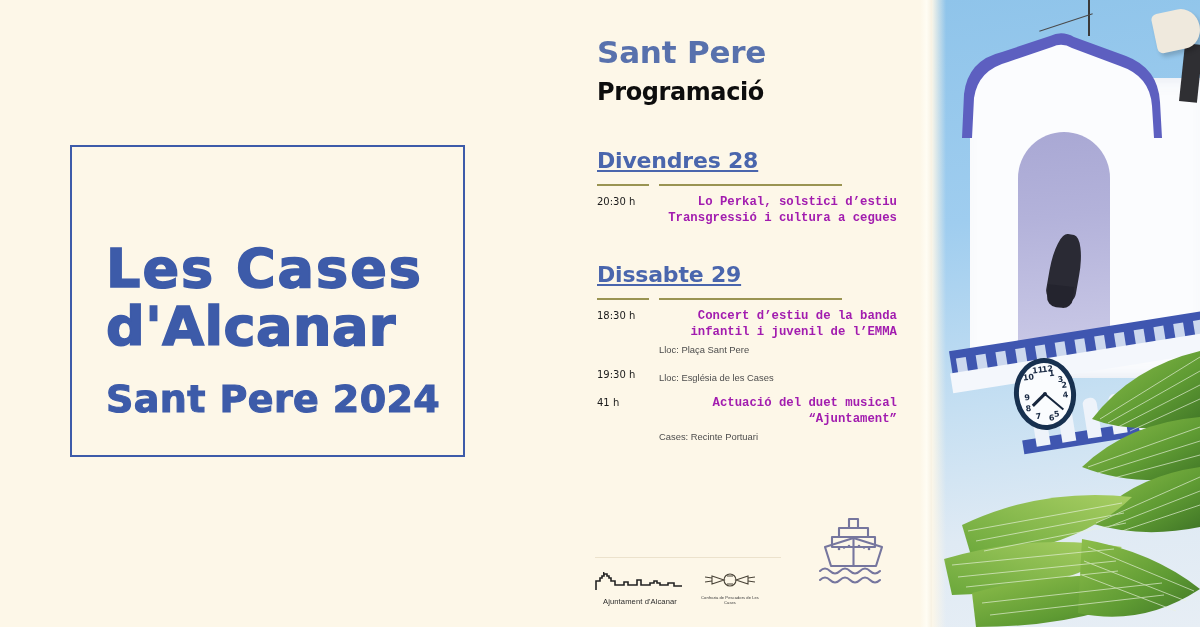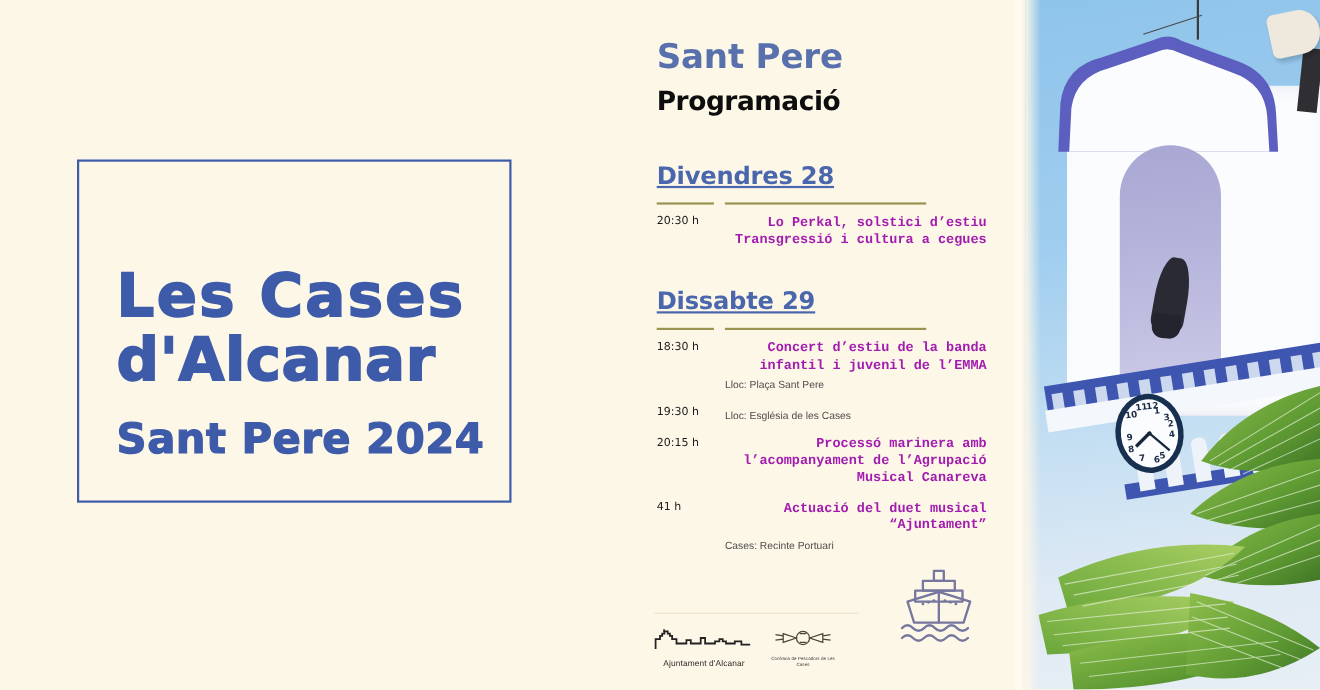--- a/index.html
+++ b/index.html
@@ -241,26 +241,20 @@
           </div>
         </div>
 
         <div class="event">
           <div class="ev-time">19:30 h</div>
           <div class="ev-body">
             <div class="ev-place">Lloc: Església de les Cases</div>
           </div>
         </div>
 
-        <div class="event">
-          <div class="ev-time">20:15 h</div>
-          <div class="ev-body">
-            <div class="ev-title">Processó marinera amb l’acompanyament de l’Agrupació Musical Canareva</div>
-          </div>
-        </div>
 
         <div class="event">
           <div class="ev-time">41 h</div>
           <div class="ev-body">
             <div class="ev-title">Actuació del duet musical “Ajuntament”</div>
             <div class="ev-place">Cases: Recinte Portuari</div>
           </div>
         </div>
 
       </div>

